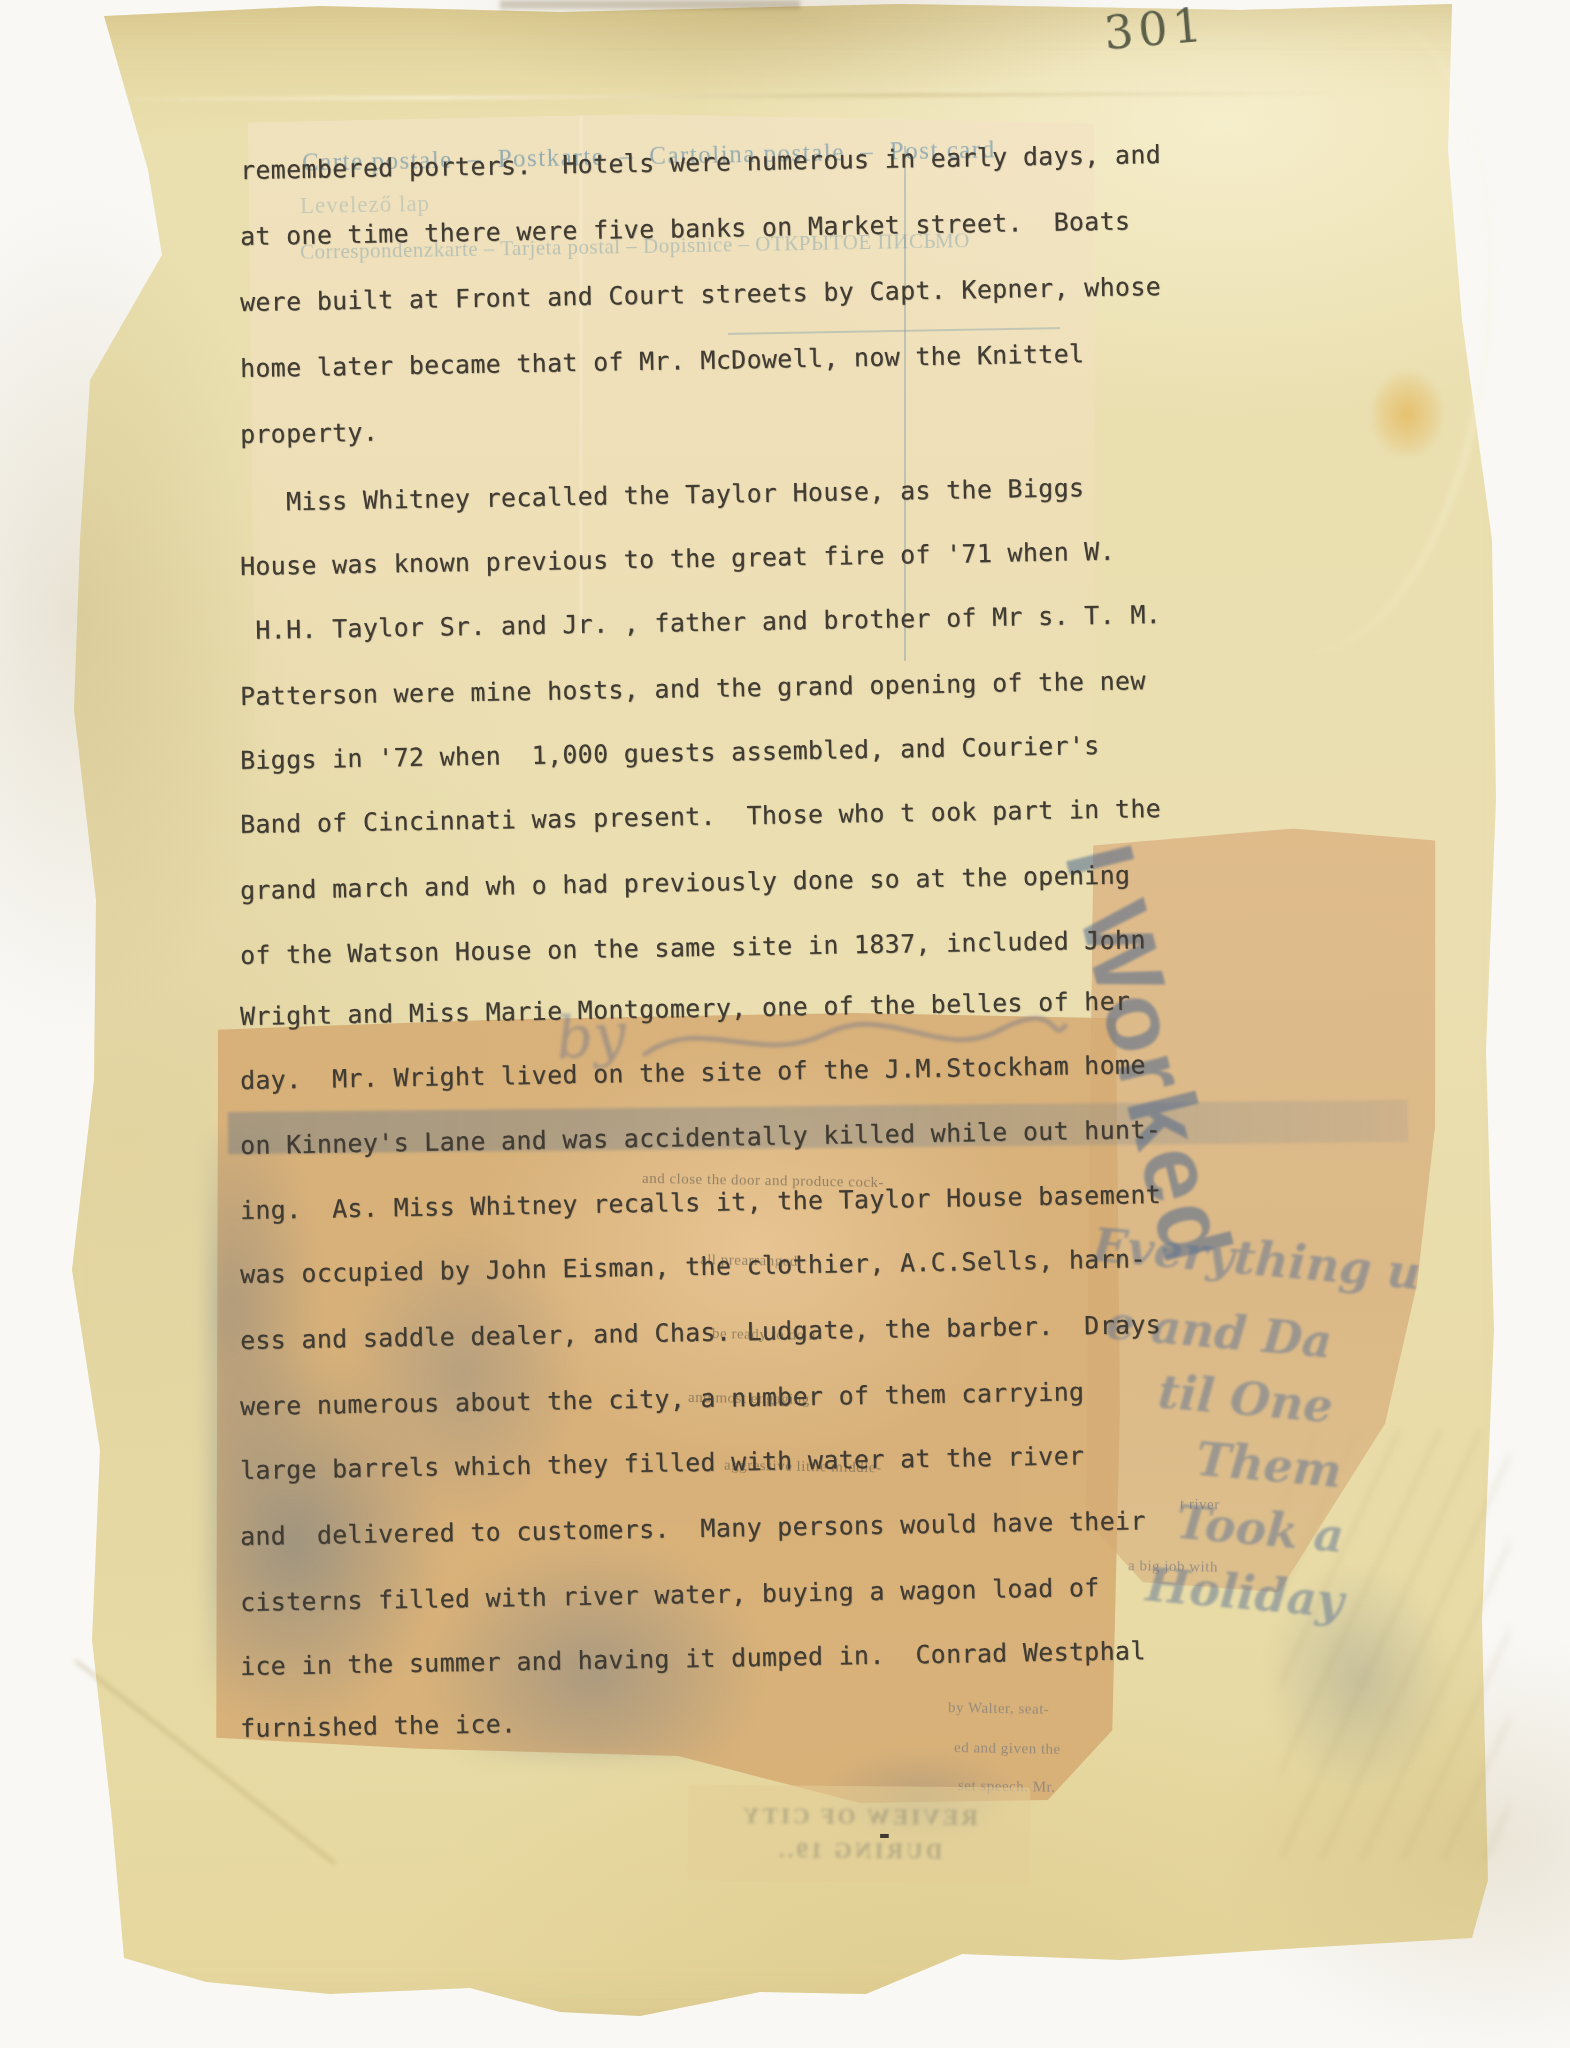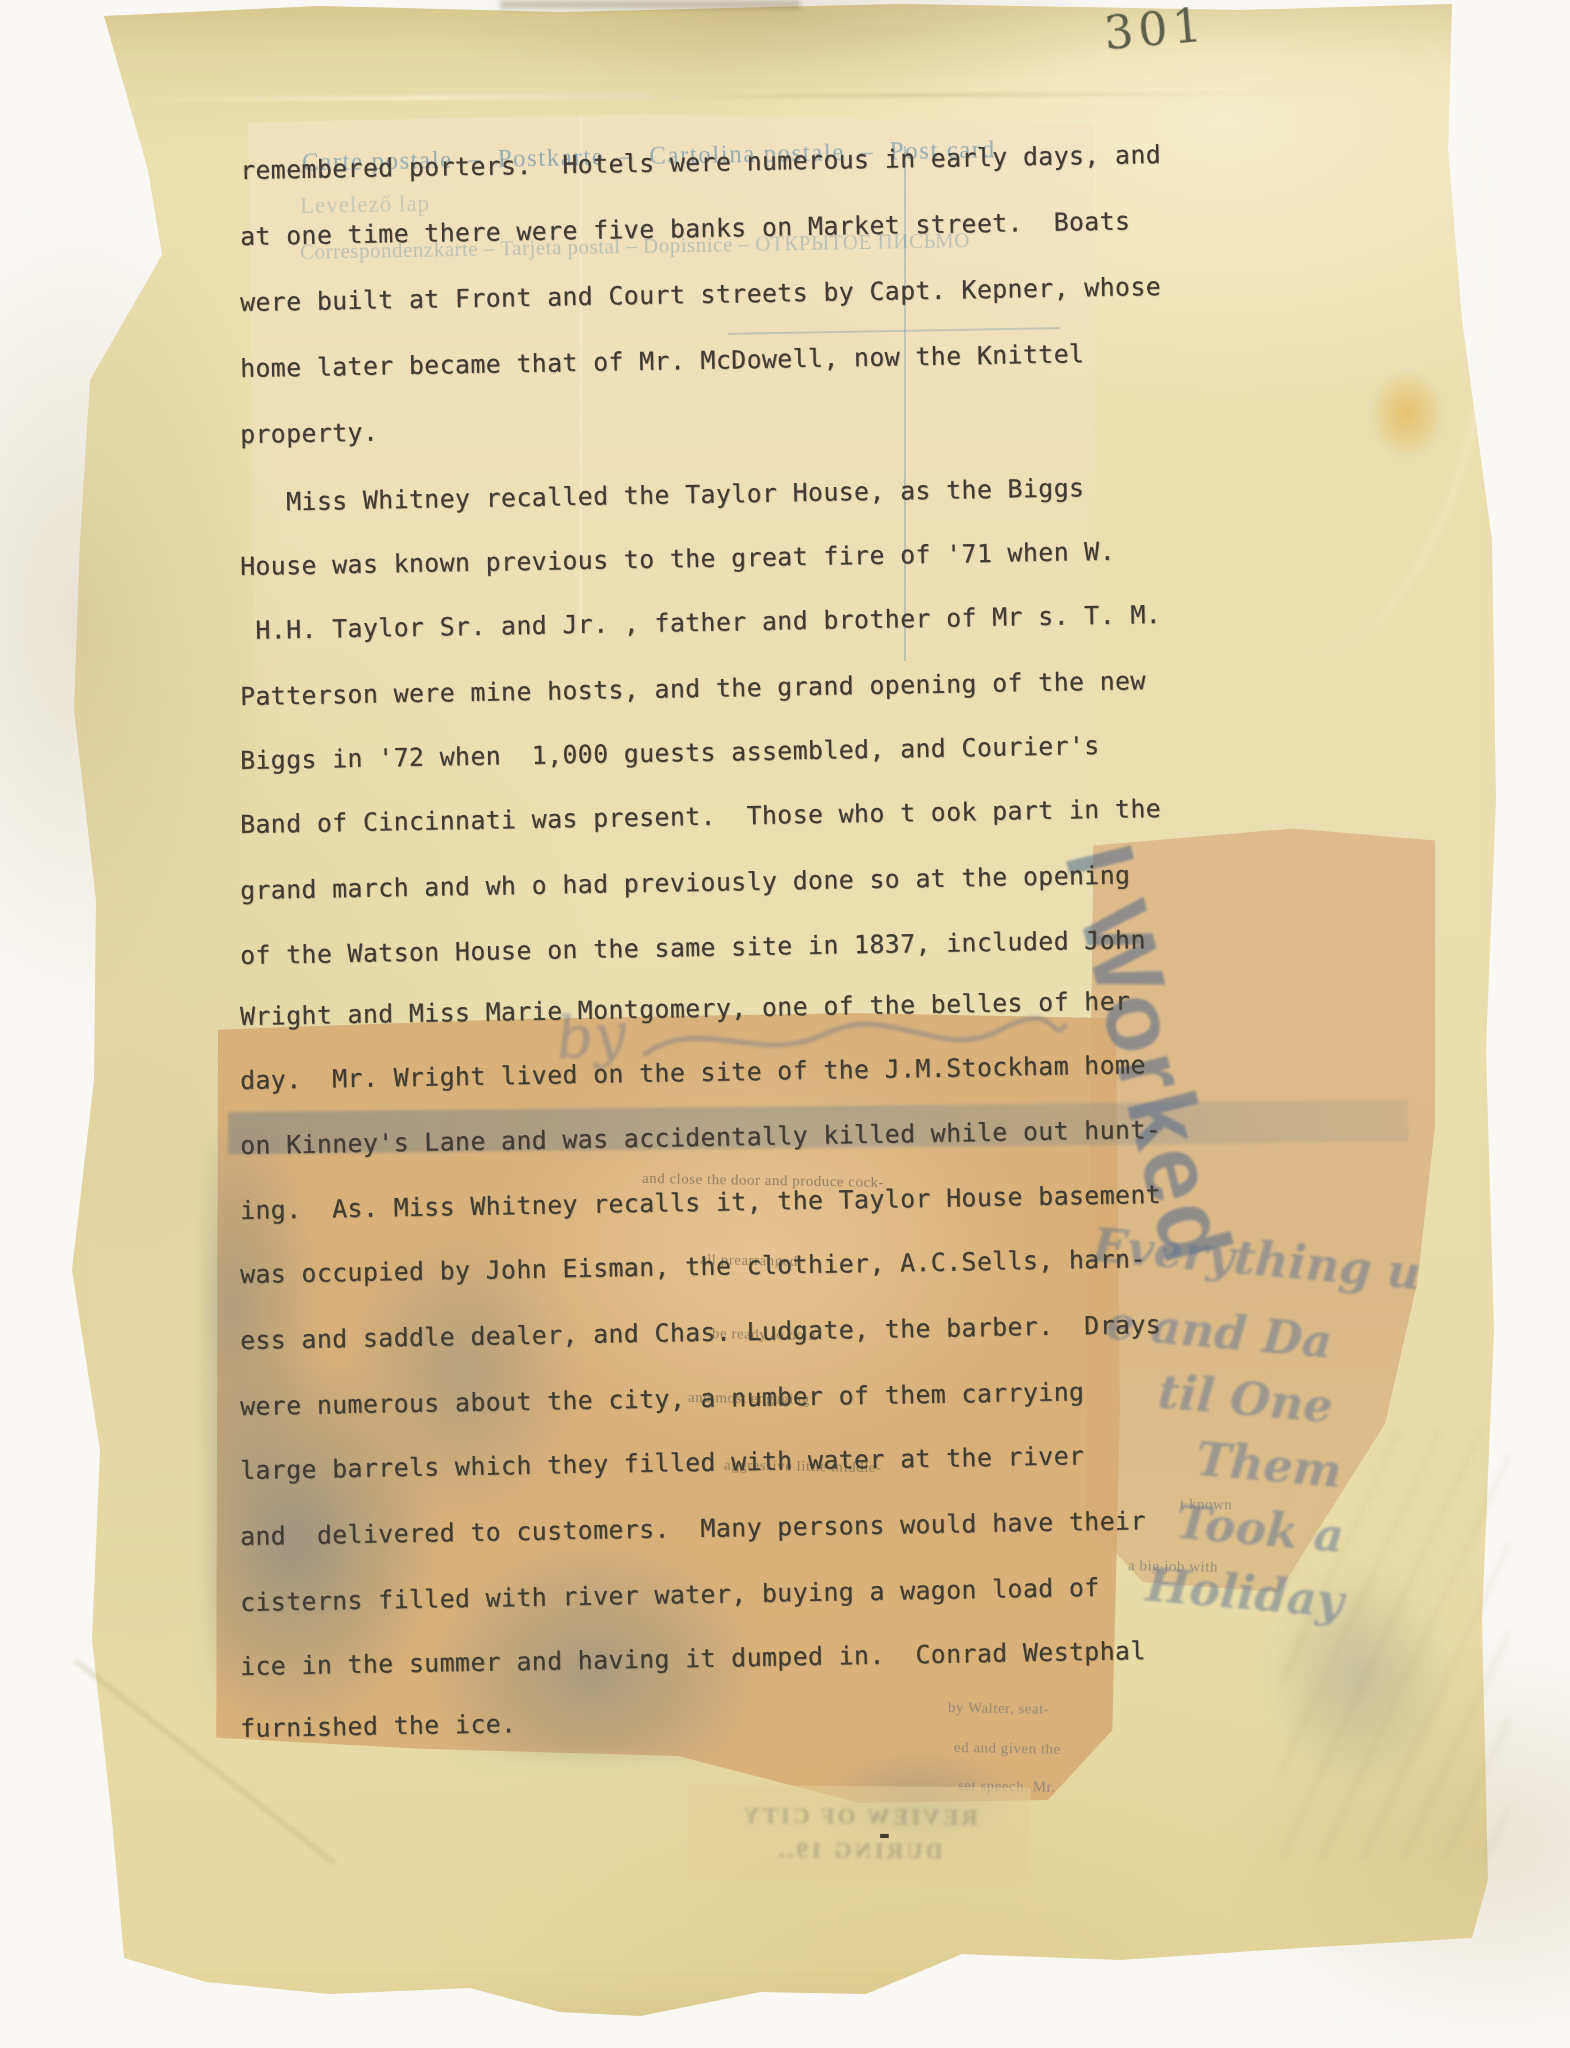--- a/index.html
+++ b/index.html
@@ -146,21 +146,21 @@
   <div class="hfrag" style="left:1158px;top:1372px;">til One</div>
   <div class="hfrag" style="left:1196px;top:1438px;">Them</div>
   <div class="hfrag" style="left:1176px;top:1502px;">Took a</div>
   <div class="hfrag" style="left:1146px;top:1566px;">Holiday</div>
 
   <div class="frag" style="left:642px;top:1172px;">and close the door and produce cock-</div>
   <div class="frag" style="left:700px;top:1252px;">all prearranged.</div>
   <div class="frag" style="left:712px;top:1326px;">be ready to do a</div>
   <div class="frag" style="left:688px;top:1390px;">and most engaging</div>
   <div class="frag" style="left:724px;top:1458px;">aggressive little middle-</div>
-  <div class="frag frag-r" style="left:1180px;top:1496px;">t known</div>
+  <div class="frag frag-r" style="left:1180px;top:1496px;">t river</div>
   <div class="frag frag-r" style="left:1128px;top:1558px;">a big job with</div>
   <div class="frag frag-r" style="left:948px;top:1700px;">by Walter, seat-</div>
   <div class="frag frag-r" style="left:954px;top:1740px;">ed and given the</div>
   <div class="frag frag-r" style="left:958px;top:1778px;">set speech. Mr.</div>
 
   <div class="hand-annot">by</div>
   <svg class="hand-swash" width="430" height="80" viewBox="0 0 430 80">
     <path d="M5,50 C60,10 120,62 185,30 S300,58 360,26 S410,40 425,22" fill="none" stroke="rgba(100,110,140,0.38)" stroke-width="5" stroke-linecap="round"></path>
   </svg>
 

